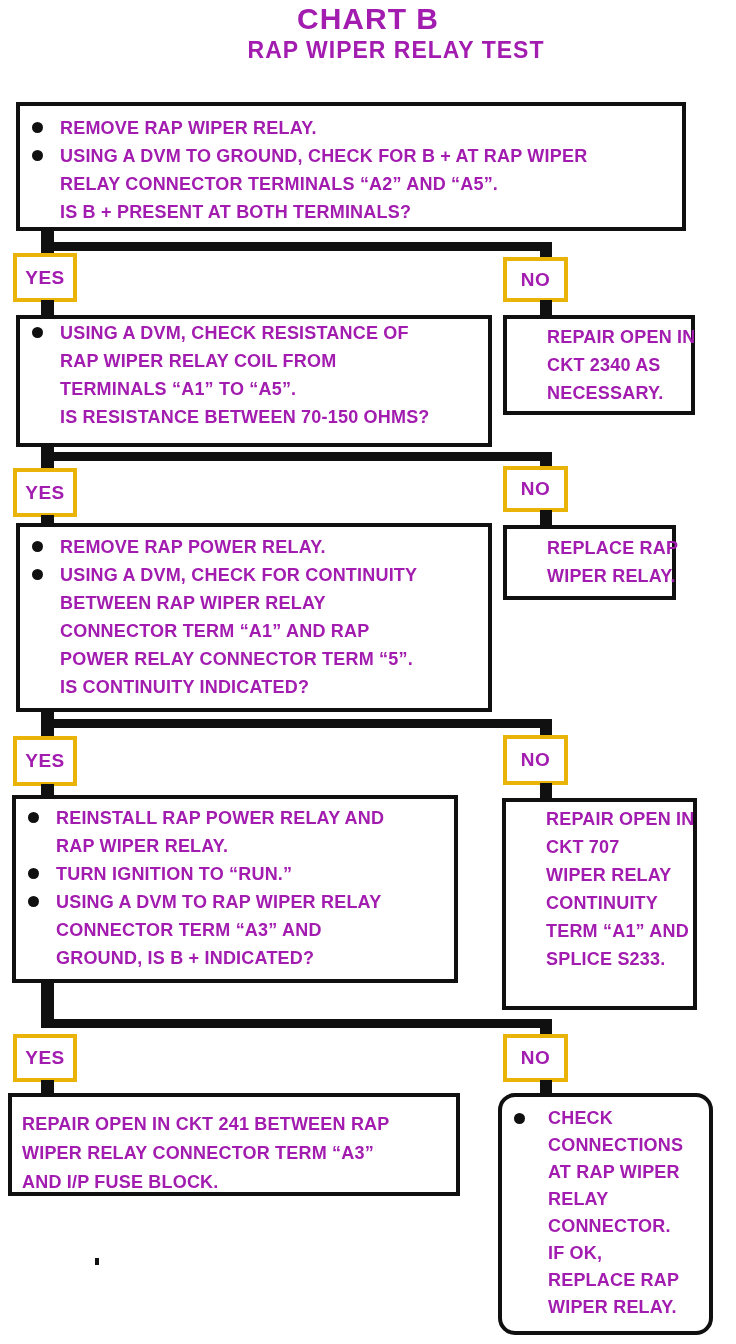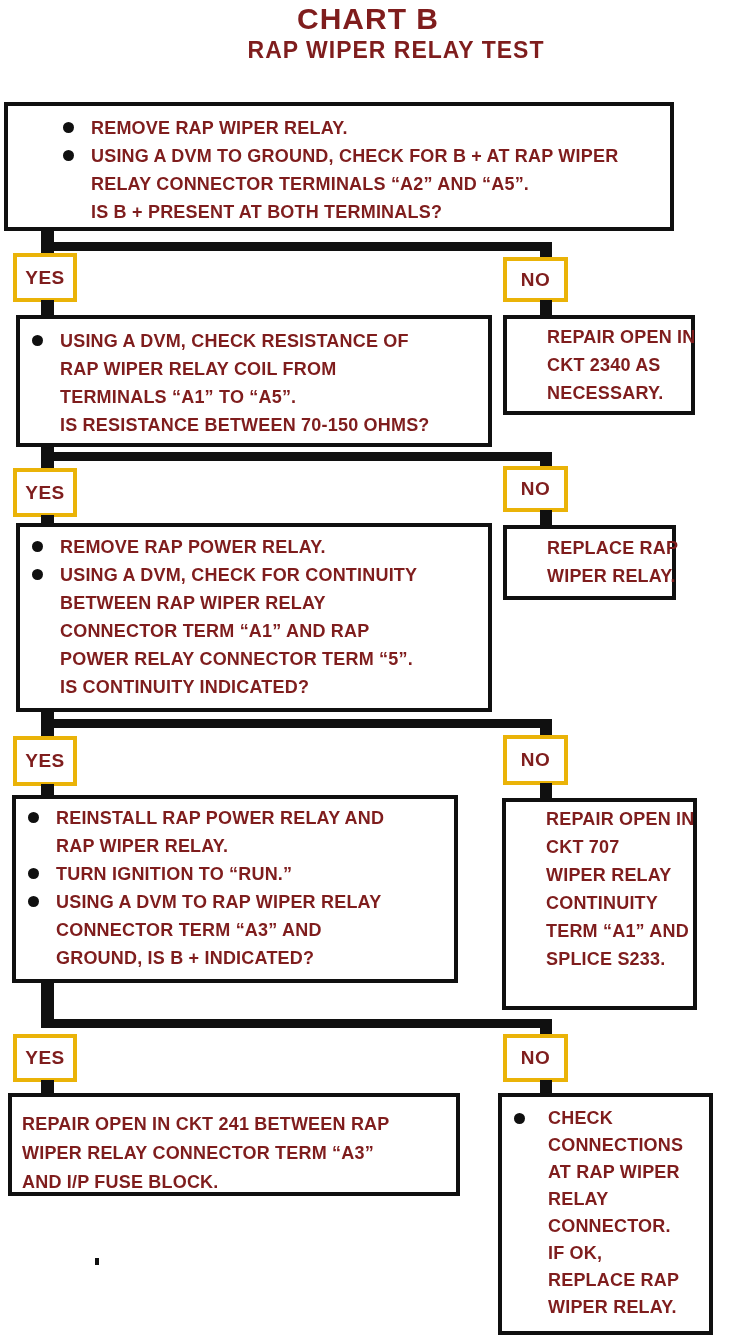--- a/index.html
+++ b/index.html
@@ -1,18 +1,18 @@
 <!DOCTYPE html>
 <html><head>
 <meta charset="utf-8">
 <style>
   html,body{margin:0;padding:0;background:#e8e8e8;}
   .page{
     position:relative;width:736px;height:1344px;background:#ffffff;
-    font-family:"Liberation Sans",sans-serif;font-weight:700;color:#7f1d1d;
+    font-family:"Liberation Sans",sans-serif;font-weight:700;color:#a21caf;
     overflow:hidden;margin:0 auto;
   }
   .hdr{position:absolute;left:0;width:736px;text-align:center;letter-spacing:1px;}
   .hdr.t1{top:2px;font-size:30px;line-height:34px;}
   .hdr.t2{top:37px;font-size:23px;line-height:27px;padding-left:28px;}
   .node{
     position:absolute;box-sizing:border-box;border:4px solid #101010;background:#fff;
     font-size:18px;letter-spacing:.2px;
   }
   .node .line{position:relative;padding-left:40px;white-space:nowrap;}
@@ -32,42 +32,42 @@
   .speck{position:absolute;background:#101010;}
 </style>
 </head>
 <body>
 
 <div class="page">
 
   <div class="hdr t1">CHART B</div>
   <div class="hdr t2">RAP WIPER RELAY TEST</div>
 
-  <div class="node" style="left:4px;top:102px;width:670px;height:129px;padding-top:8px;line-height:28px;padding-left:43px;">
+  <div class="node" style="left:16px;top:102px;width:670px;height:129px;padding-top:8px;line-height:28px;">
     <div class="line"><span class="bullet"></span><span>REMOVE RAP WIPER RELAY.</span></div>
     <div class="line"><span class="bullet"></span><span>USING A DVM TO GROUND, CHECK FOR B + AT RAP WIPER</span></div>
     <div class="line"><span>RELAY CONNECTOR TERMINALS “A2” AND “A5”.</span></div>
     <div class="line"><span>IS B + PRESENT AT BOTH TERMINALS?</span></div>
   </div>
 
   <div class="bar" style="left:41px;top:228px;width:13px;height:26px;"></div>
   <div class="bar" style="left:41px;top:242px;width:511px;height:9px;"></div>
   <div class="bar" style="left:540px;top:242px;width:12px;height:16px;"></div>
 
   <div class="chip" style="left:13px;top:253px;width:64px;height:49px;">
       <span>YES</span>
     </div>
   <div class="chip" style="left:503px;top:257px;width:65px;height:45px;">
       <span>NO</span>
     </div>
 
   <div class="bar" style="left:41px;top:300px;width:13px;height:17px;"></div>
   <div class="bar" style="left:540px;top:300px;width:12px;height:17px;"></div>
 
-  <div class="node" style="left:16px;top:315px;width:476px;height:132px;padding-top:8px;line-height:28px;">
+  <div class="node" style="left:16px;top:315px;width:476px;height:132px;line-height:28px;">
     <div class="line"><span class="bullet"></span><span>USING A DVM, CHECK RESISTANCE OF</span></div>
     <div class="line"><span>RAP WIPER RELAY COIL FROM</span></div>
     <div class="line"><span>TERMINALS “A1” TO “A5”.</span></div>
     <div class="line"><span>IS RESISTANCE BETWEEN 70-150 OHMS?</span></div>
   </div>
 
   <div class="node pl12" style="left:503px;top:315px;width:192px;height:100px;padding-top:4px;line-height:28px;">
     <div class="line"><span>REPAIR OPEN IN</span></div>
     <div class="line"><span>CKT 2340 AS</span></div>
     <div class="line"><span>NECESSARY.</span></div>
@@ -146,21 +146,21 @@
 
   <div class="bar" style="left:41px;top:1080px;width:13px;height:15px;"></div>
   <div class="bar" style="left:540px;top:1080px;width:12px;height:15px;"></div>
 
   <div class="node pl10" style="left:8px;top:1093px;width:452px;height:103px;padding-top:13px;line-height:29px;">
     <div class="line"><span>REPAIR OPEN IN CKT 241 BETWEEN RAP</span></div>
     <div class="line"><span>WIPER RELAY CONNECTOR TERM “A3”</span></div>
     <div class="line"><span>AND I/P FUSE BLOCK.</span></div>
   </div>
 
-  <div class="node pl46" style="left:498px;top:1093px;width:215px;height:242px;padding-top:8px;line-height:27px;">
+  <div class="node pl46" style="left:498px;top:1093px;width:215px;height:242px;padding-top:8px;line-height:27px;border-radius:17px;">
     <div class="line"><span class="bullet"></span><span>CHECK</span></div>
     <div class="line"><span>CONNECTIONS</span></div>
     <div class="line"><span>AT RAP WIPER</span></div>
     <div class="line"><span>RELAY</span></div>
     <div class="line"><span>CONNECTOR.</span></div>
     <div class="line"><span>IF OK,</span></div>
     <div class="line"><span>REPLACE RAP</span></div>
     <div class="line"><span>WIPER RELAY.</span></div>
   </div>
 

